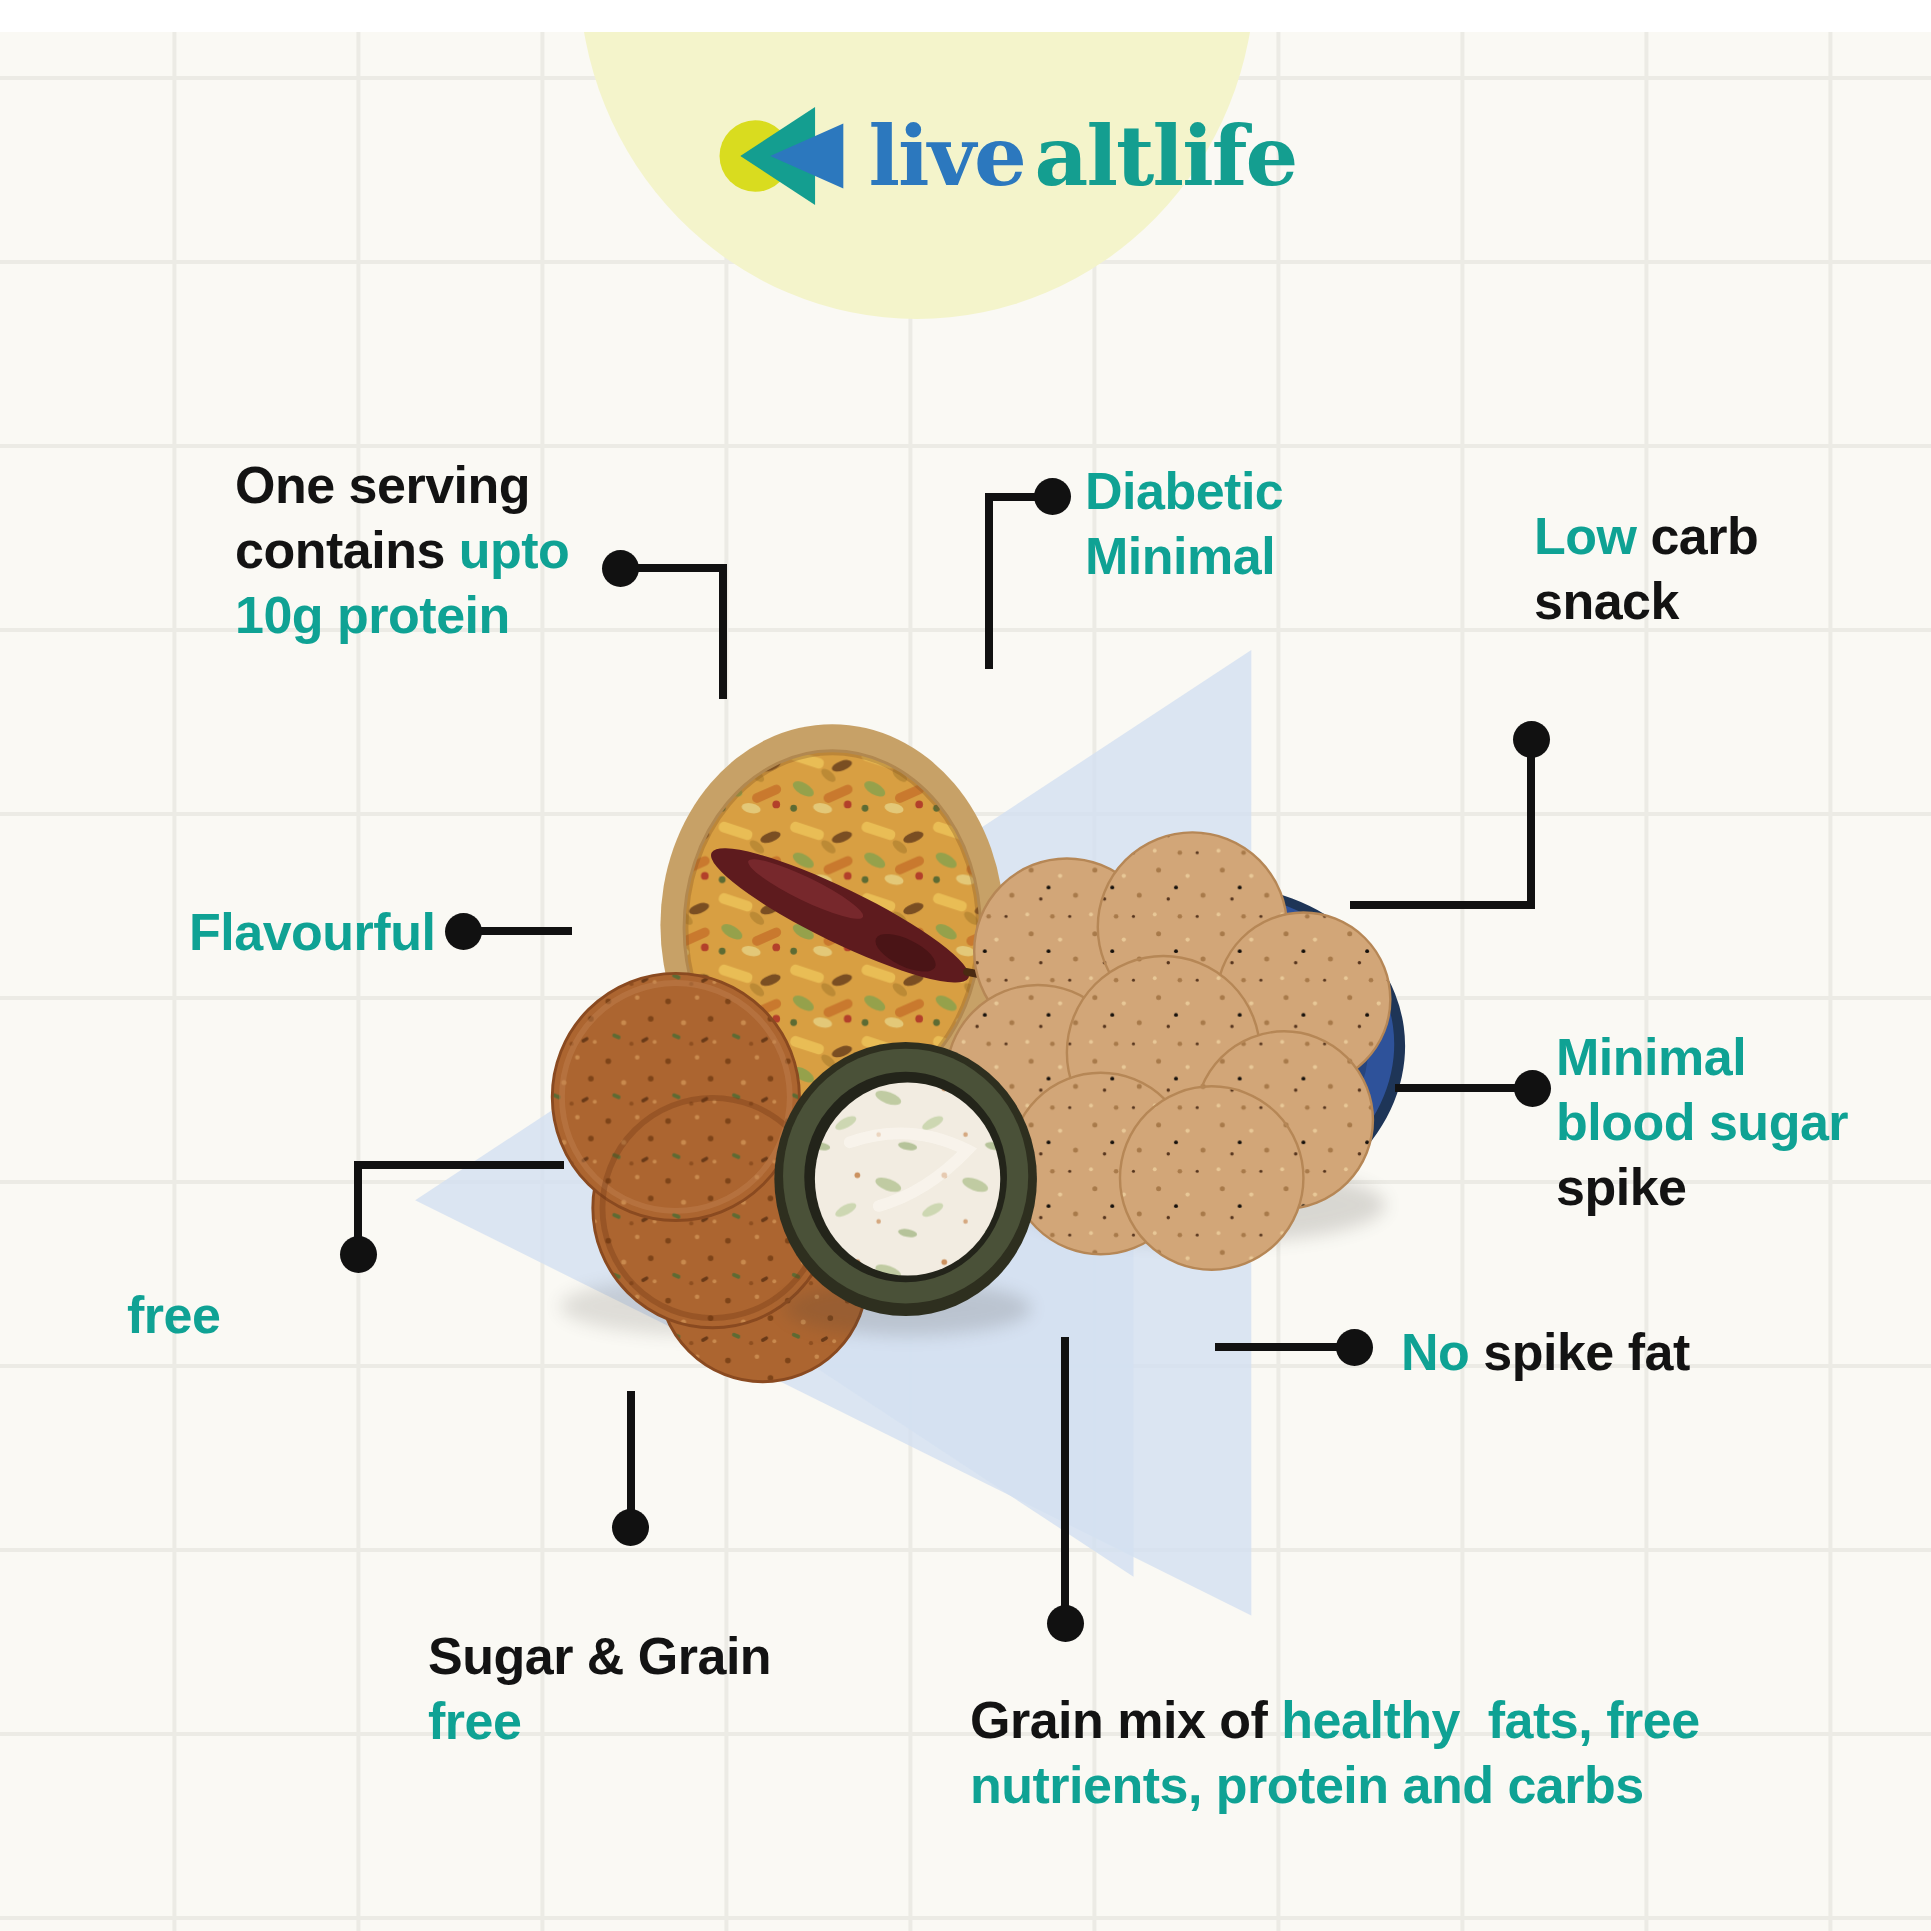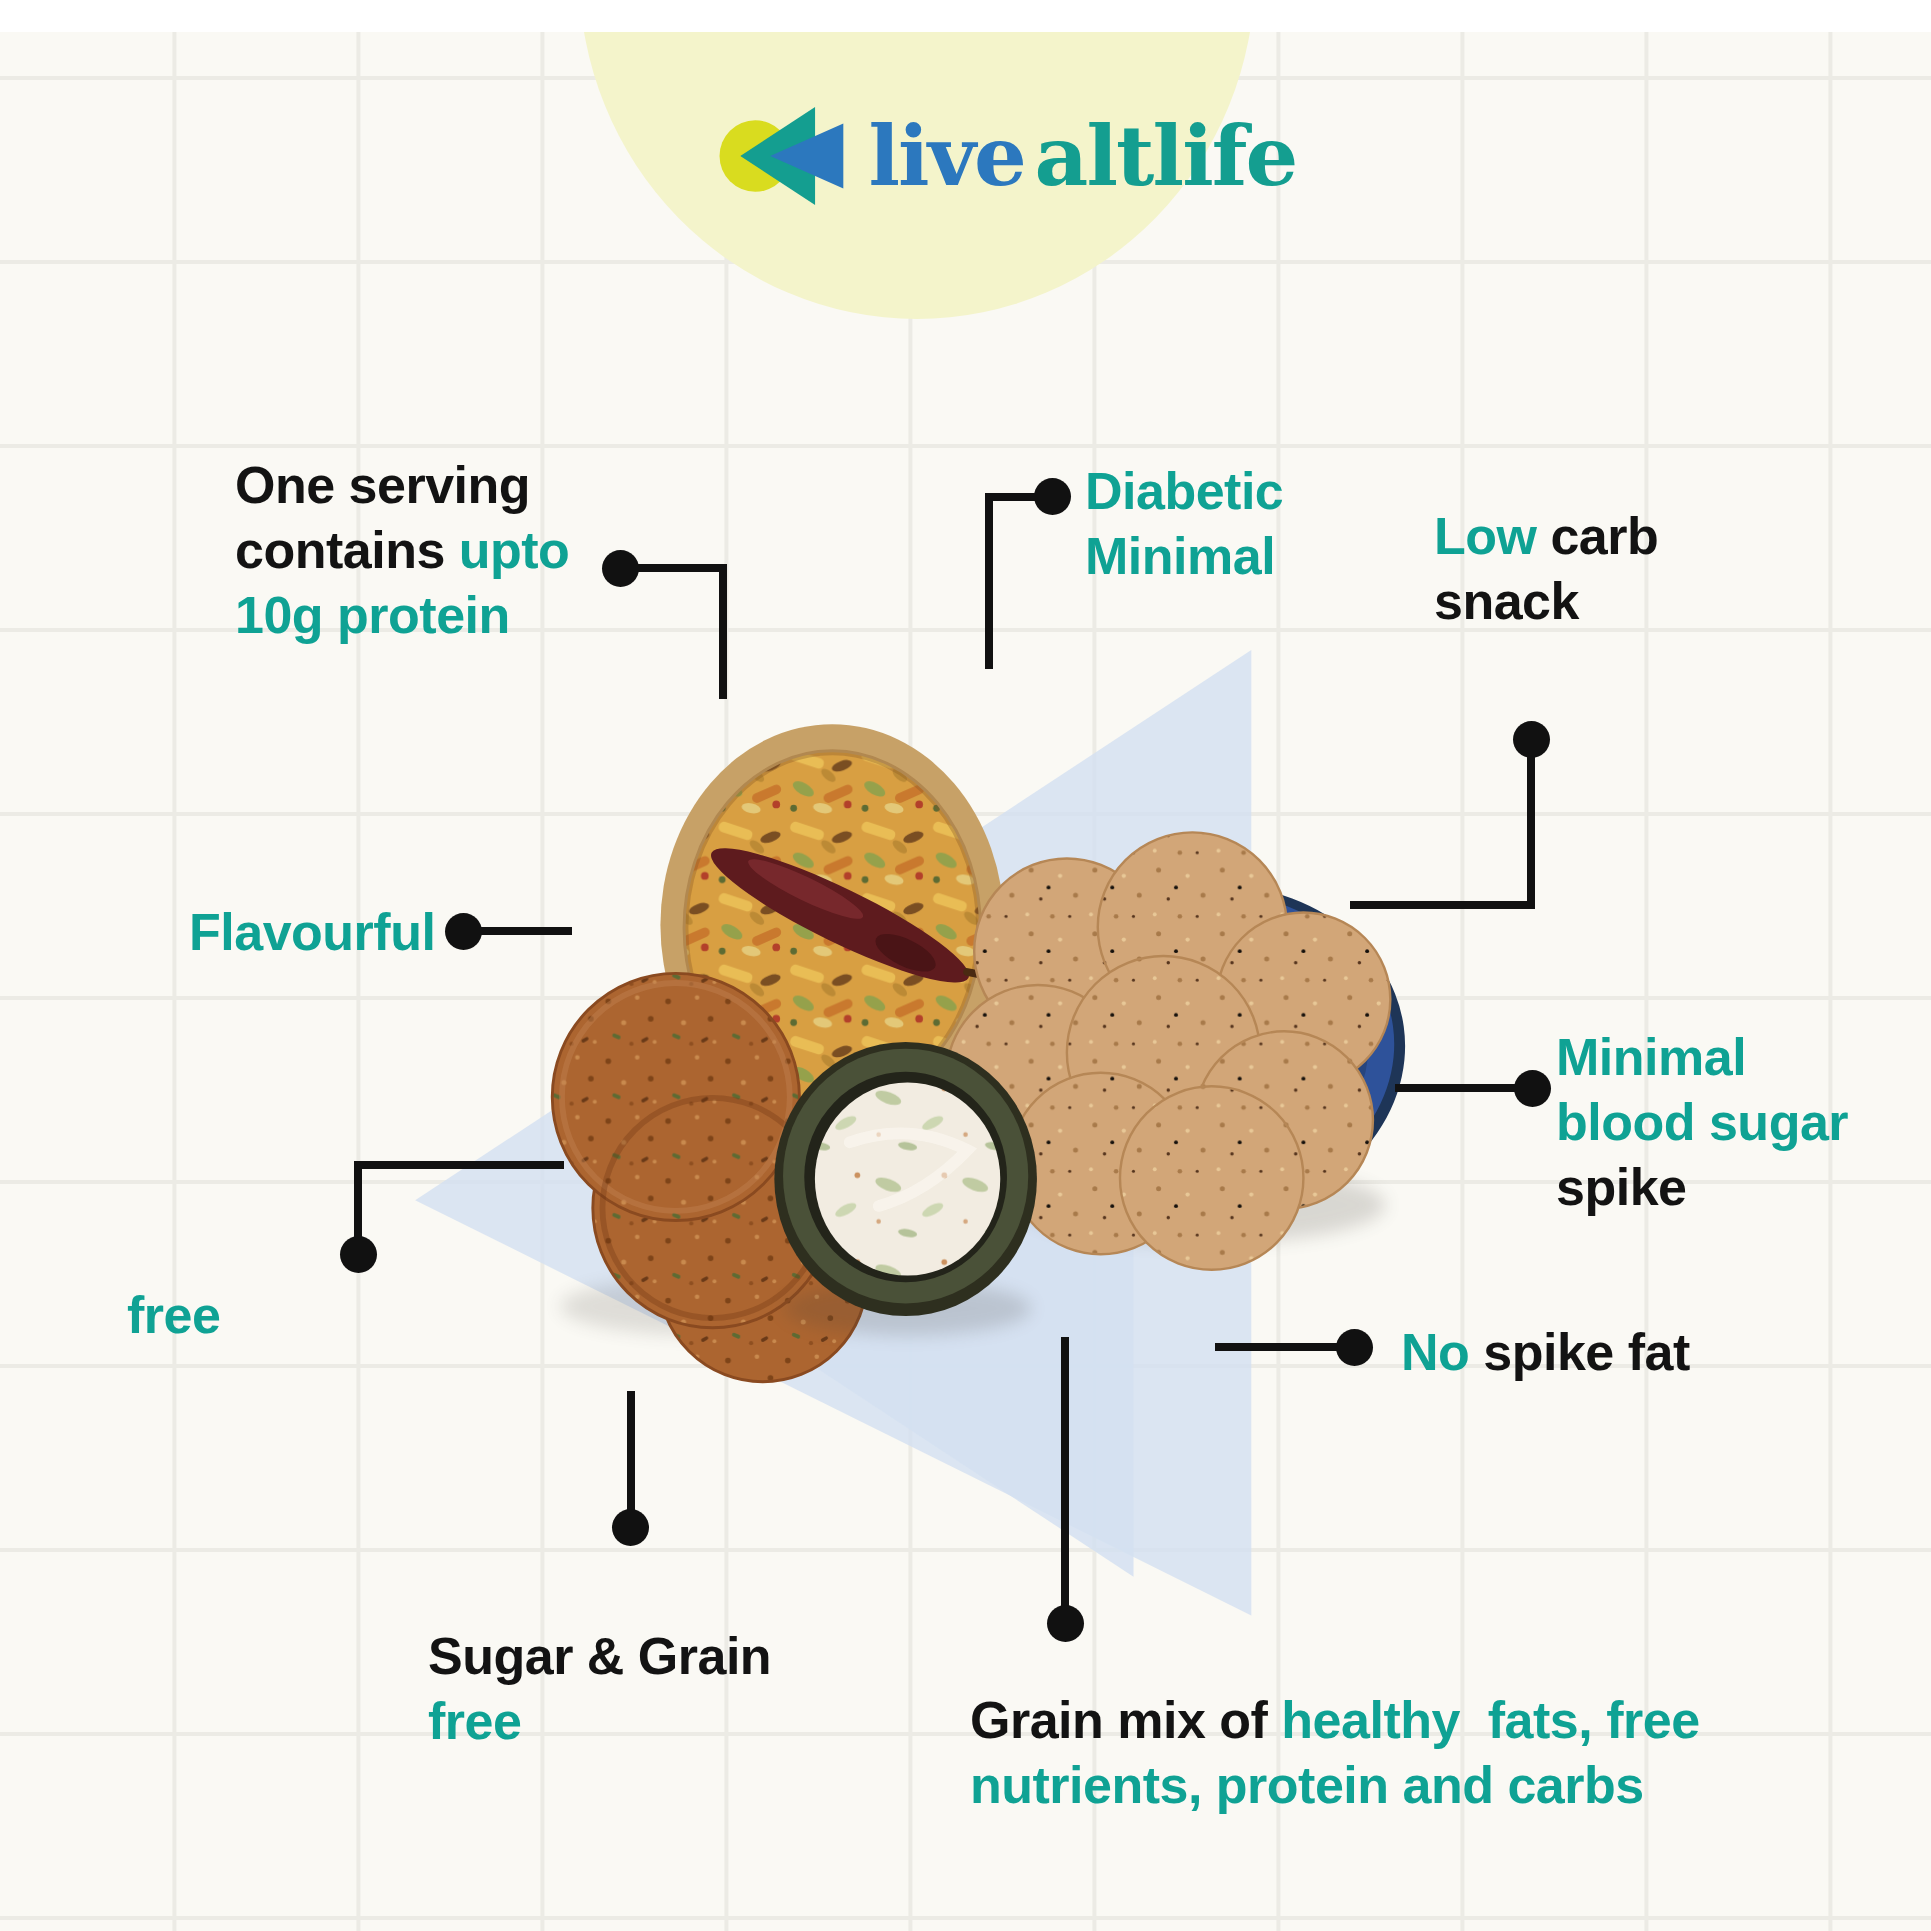--- a/index.html
+++ b/index.html
@@ -166,21 +166,21 @@
 
   <div class="callout" style="left:235px;top:421px;">
       <div class="cline"><span class="seg-k">One serving</span></div>
       <div class="cline"><span class="seg-k">contains </span><span class="seg-t">upto</span></div>
       <div class="cline"><span class="seg-t">10g protein</span></div>
     </div>
   <div class="callout" style="left:1085px;top:427px;">
       <div class="cline"><span class="seg-t">Diabetic</span></div>
       <div class="cline"><span class="seg-t">Minimal</span></div>
     </div>
-  <div class="callout" style="left:1434px;top:472px;">
+  <div class="callout" style="left:1534px;top:472px;">
       <div class="cline"><span class="seg-t">Low</span><span class="seg-k"> carb</span></div>
       <div class="cline"><span class="seg-k">snack</span></div>
     </div>
   <div class="callout" style="left:189px;top:868px;">
       <div class="cline"><span class="seg-t">Flavourful</span></div>
     </div>
   <div class="callout" style="left:1556px;top:993px;">
       <div class="cline"><span class="seg-t">Minimal</span></div>
       <div class="cline"><span class="seg-t">blood sugar</span></div>
       <div class="cline"><span class="seg-k">spike</span></div>

